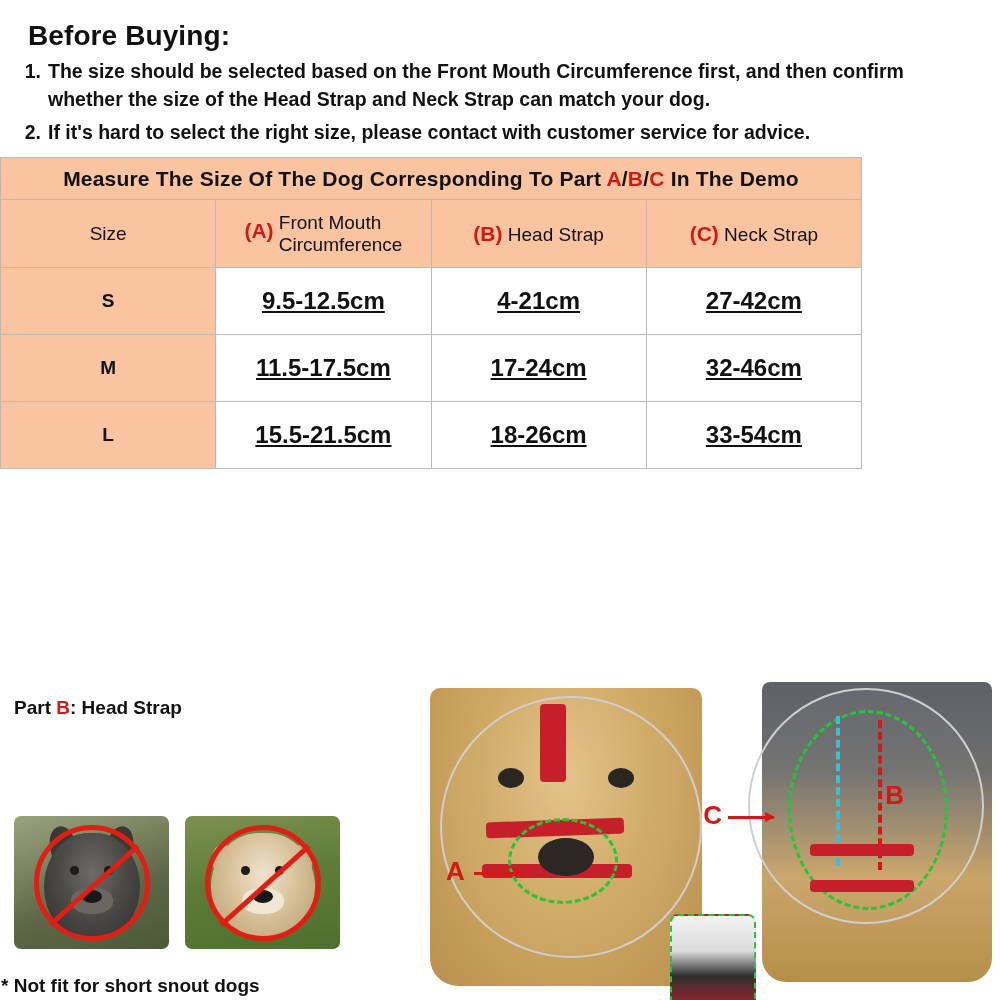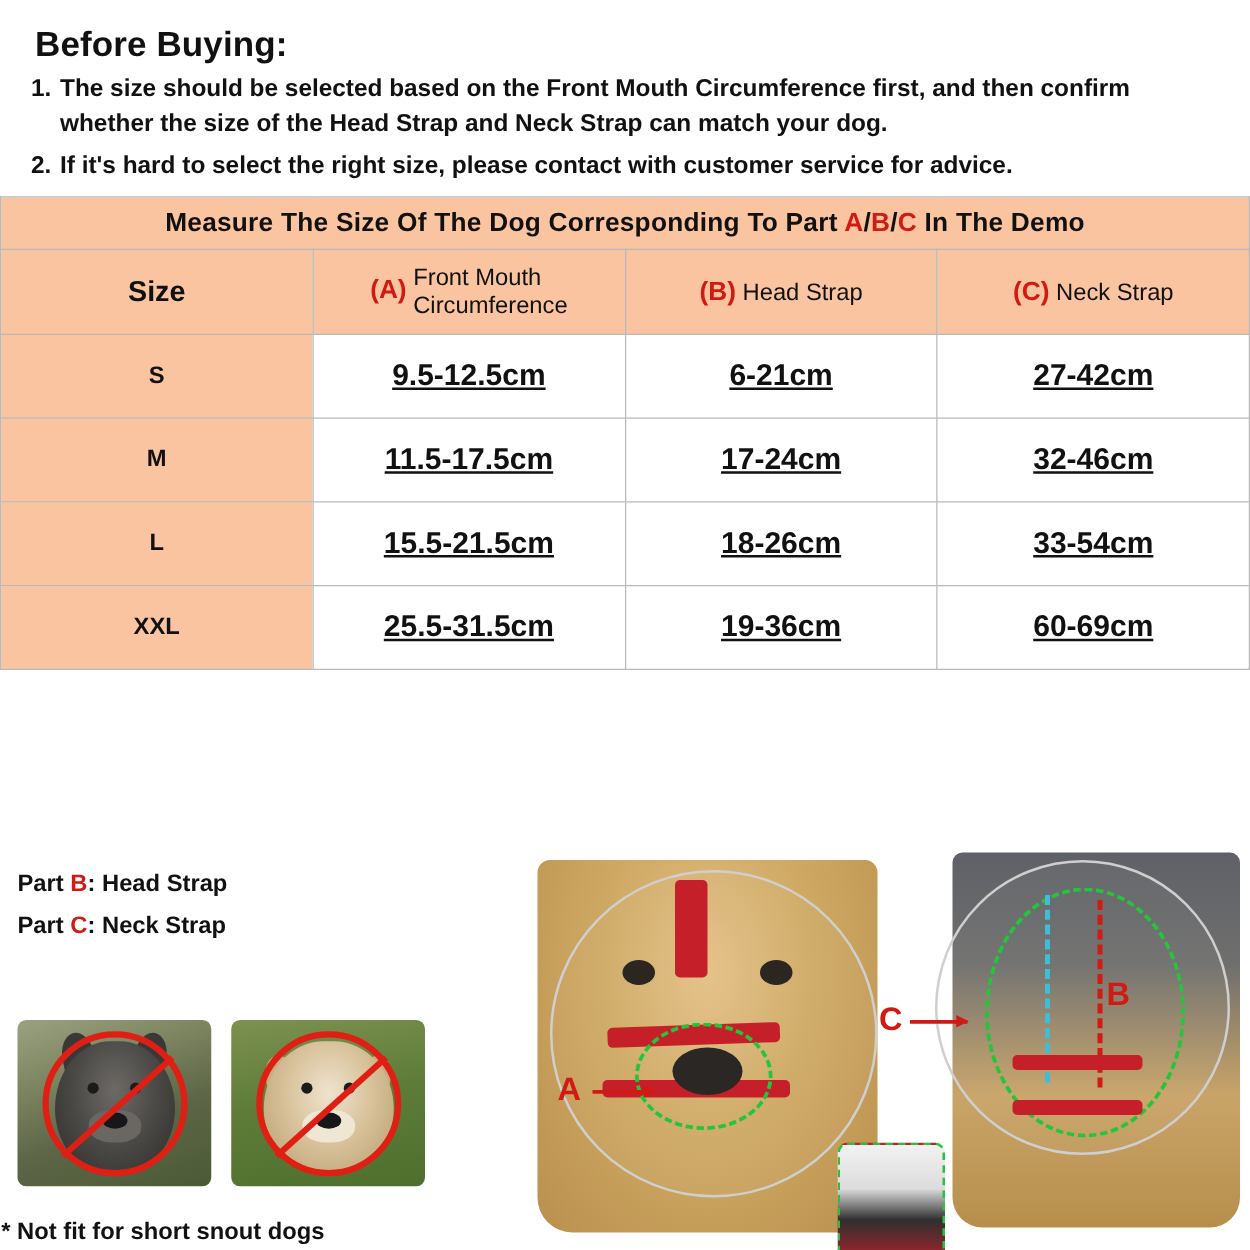--- a/index.html
+++ b/index.html
@@ -27,21 +27,21 @@
     font-weight: bold;
     line-height: 1.42;
     margin-bottom: 6px;
   }
   .note .num { width: 26px; flex: none; text-align: right; padding-right: 7px; }
   .note .txt { flex: 1; }
 
   
   table.size-table {
     border-collapse: collapse;
-    width: 1000px;
+    width: 862px;
     margin-top: 10px;
     table-layout: fixed;
   }
   table.size-table td, table.size-table th {
     border: 1px solid #b9b9b9;
     text-align: center;
     vertical-align: middle;
   }
   .hdr-main {
     background: #fbc4a0;
@@ -49,21 +49,21 @@
     font-weight: bold;
     height: 42px;
     letter-spacing: .2px;
   }
   .hdr-sub {
     background: #fbc4a0;
     font-size: 19px;
     height: 68px;
     font-weight: normal;
   }
-  .hdr-sub.size-cell { font-size: 23px; font-weight: bold; }
+  .hdr-sub.size-cell { font-size: 19px; font-weight: normal; }
   .paren { color: #d11a14; font-weight: bold; font-size: 21px; }
   .red { color: #d11a14; }
   .hdr-sub .lbl { font-weight: normal; }
   .measure-two-line { display: inline-block; text-align: left; line-height: 1.12; vertical-align: middle; }
 
   td.size-col {
     background: #fbc4a0;
     font-weight: bold;
     font-size: 19px;
     width: 91px;
@@ -224,50 +224,41 @@
         <span class="lbl">Head Strap</span>
       </th>
       <th class="hdr-sub">
         <span class="paren">(</span><span class="paren">C</span><span class="paren">)</span>
         <span class="lbl">Neck Strap</span>
       </th>
     </tr>
     <tr>
       <td class="size-col">S</td>
       <td class="val">9.5-12.5cm</td>
-      <td class="val">6-21cm</td>
+      <td class="val">4-21cm</td>
       <td class="val">27-42cm</td>
     </tr>
     <tr>
       <td class="size-col">M</td>
       <td class="val">11.5-17.5cm</td>
       <td class="val">17-24cm</td>
       <td class="val">32-46cm</td>
     </tr>
     <tr>
       <td class="size-col">L</td>
       <td class="val">15.5-21.5cm</td>
       <td class="val">18-26cm</td>
       <td class="val">33-54cm</td>
     </tr>
-    <tr>
-      <td class="size-col">XXL</td>
-      <td class="val">25.5-31.5cm</td>
-      <td class="val">19-36cm</td>
-      <td class="val">60-69cm</td>
-    </tr>
   </tbody>
     </table>
 
   <div class="legend">
     <div>
       <span>Part </span><span class="ltr">B</span><span>: Head Strap</span>
-    </div>
-    <div>
-      <span>Part </span><span class="ltr">C</span><span>: Neck Strap</span>
     </div>
   </div>
 
   <div class="photos">
     <div class="photo p1">
       <div class="ear-l"></div>
       <div class="ear-r"></div>
       <div class="dog"></div>
       <div class="eye l"></div>
       <div class="eye r"></div>

